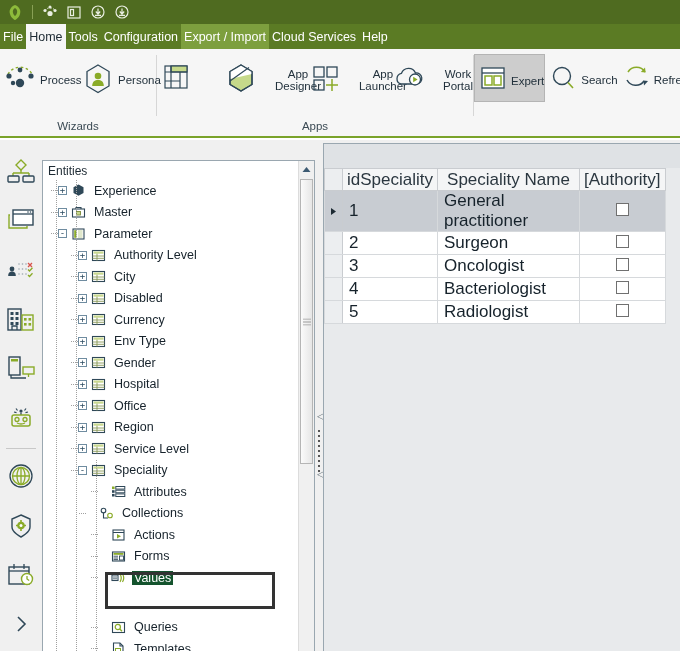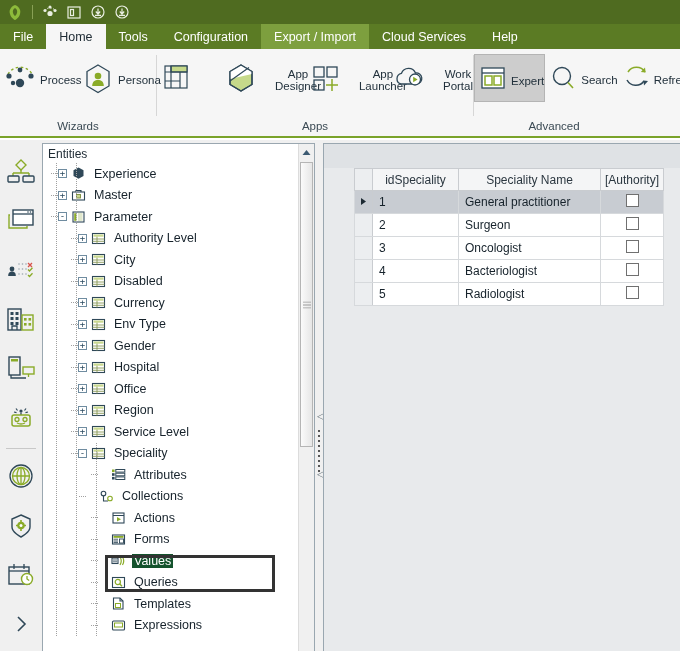--- a/index.html
+++ b/index.html
@@ -18,21 +18,21 @@
   }
   .tb-icon { width: 22px; height: 22px; display: flex; align-items: center; justify-content: center; }
   .tb-sep { width: 1px; height: 14px; background: #88a055; margin: 0 4px; }
 
   
   .tabstrip {
     height: 25px; background: #5b7b24; display: flex; align-items: stretch;
     font-size: 12.5px; color: #ffffff;
   }
   .tab {
-    padding: 0 13px; display: flex; align-items: center; cursor: default;
+    padding: 0 3px; display: flex; align-items: center; cursor: default;
     white-space: nowrap;
   }
   .tab.active { background: #f6f6f6; color: #1d2a33; }
   .tab.hover  { background: #7d9f3e; color: #ffffff; }
 
   
   .ribbon {
     height: 89px; background: #f6f6f6; position: relative;
     border-bottom: 2px solid #7aa32a;
     display: flex; align-items: stretch;
@@ -63,21 +63,21 @@
   .rail {
     position: absolute; left: 0; top: 0; width: 42px; bottom: 0;
     background: #f0f0f0; display: flex; flex-direction: column; align-items: center;
     padding-top: 8px;
   }
   .rail-item { width: 40px; height: 50px; display: flex; align-items: center; justify-content: center; cursor: default; }
   .rail-sep { width: 30px; height: 1px; background: #c8c8c8; margin: 4px 0; }
 
   
   .treepanel {
-    position: absolute; left: 42px; top: 3px; width: 273px; bottom: 0;
+    position: absolute; left: 42px; top: 20px; width: 273px; bottom: 0;
     background: #ffffff; border: 1px solid #9aa7b0; border-bottom: none;
     overflow: hidden;
   }
   .tree-head { font-size: 12px; color: #1d2a33; padding: 3px 0 2px 5px; }
   .tree { font-size: 12.5px; color: #16222b; position: relative; }
   .tnode { height: 21.5px; display: flex; align-items: center; position: relative; white-space: nowrap; }
   .tnode .exp {
     width: 9px; height: 9px; border: 1px solid #6f8ca0; background: #fff;
     display: inline-flex; align-items: center; justify-content: center;
     font-size: 9px; line-height: 7px; color: #2a4a60; margin-right: 3px; flex: none;
@@ -129,21 +129,21 @@
     background-size: 2px 5px;
   }
   .splitter .tri { position: absolute; left: 2px; font-size: 9px; color: #5c6a73; line-height: 8px;}
 
   
   .gridarea {
     position: absolute; left: 323px; top: 3px; right: 0; bottom: 0;
     background: #e8eaec; border-top: 1px solid #9aa7b0; border-left: 1px solid #9aa7b0;
   }
   .gridtop { height: 24px; background: #dfe2e5; }
-  table.dg { border-collapse: collapse; font-size: 12px; color: #16222b; table-layout: fixed; margin-left: 30px; }
+  table.dg { border-collapse: collapse; font-size: 17px; color: #16222b; table-layout: fixed; }
   table.dg th {
     background: #f4f5f6; border: 1px solid #c9ccd0; font-weight: normal;
     height: 22px; color: #2b3740; padding: 0 4px;
   }
   table.dg td {
     background: #ffffff; border: 1px solid #d6d9dc; height: 23px; padding: 0 6px;
     vertical-align: middle;
   }
   table.dg tr.selected td { background: #c8ccd2; }
   table.dg td.rowhdr {
@@ -331,21 +331,20 @@
             <svg width="36" height="34" viewBox="0 0 36 34">
               <path d="M27 10 A10 10 0 0 0 10 10" stroke="#8aab28" stroke-width="1.5" fill="none"></path>
               <path d="M27 5.5 L27.6 10.6 L22.8 10" fill="#8aab28"></path>
               <path d="M9 18 A10 10 0 0 0 26 19" stroke="#2f4858" stroke-width="1.5" fill="none"></path>
               <path d="M26 23.5 L25.4 18.4 L30 19" fill="#2f4858"></path>
             </svg>
           </div>
           <div class="lbl">Refresh</div>
         </div>
       </div>
-      <div class="rgroup-title">Advanced</div>
     </div>
   </div>
 
   <div class="body">
 
     <div class="rail">
       <div class="rail-item">
         <span>
         <svg width="30" height="26" viewBox="0 0 30 26">
           <path d="M15 2 L20 7 L15 12 L10 7 Z" fill="none" stroke="#8aab28" stroke-width="1.4"></path>
@@ -693,21 +692,21 @@
             <span class="tico">
               <svg width="15" height="12" viewBox="0 0 15 12">
                 <rect x="1" y="3" width="6" height="5.5" fill="#ffffff" stroke="#2f4858" stroke-width="1.1"></rect>
                 <path d="M2 5 H6 M2 6.8 H6" stroke="#2f4858" stroke-width="0.8"></path>
                 <path d="M9 2 Q11.5 6 9 10" stroke="#8aab28" stroke-width="1.2" fill="none"></path>
                 <path d="M11.5 2 Q14 6 11.5 10" stroke="#8aab28" stroke-width="1.2" fill="none"></path>
               </svg>
             </span>
             <span class="tlbl sel">Values</span>
           </div>
-          <div class="tnode" style="padding-left: 48px;">
+          <div class="tnode" style="padding-left: 48px; margin-top: 28px;">
             <span class="dot-h"></span>
             <span class="spacer"></span>
             <span class="tico">
               <svg width="15" height="13" viewBox="0 0 15 13">
                 <rect x="1.5" y="1.5" width="12" height="10" fill="#ffffff" stroke="#2f4858" stroke-width="1.1"></rect>
                 <circle cx="6.8" cy="6" r="2.6" fill="none" stroke="#8aab28" stroke-width="1.2"></circle>
                 <path d="M8.8 8 L11 10.2" stroke="#8aab28" stroke-width="1.3"></path>
               </svg>
             </span>
             <span class="tlbl">Queries</span>

